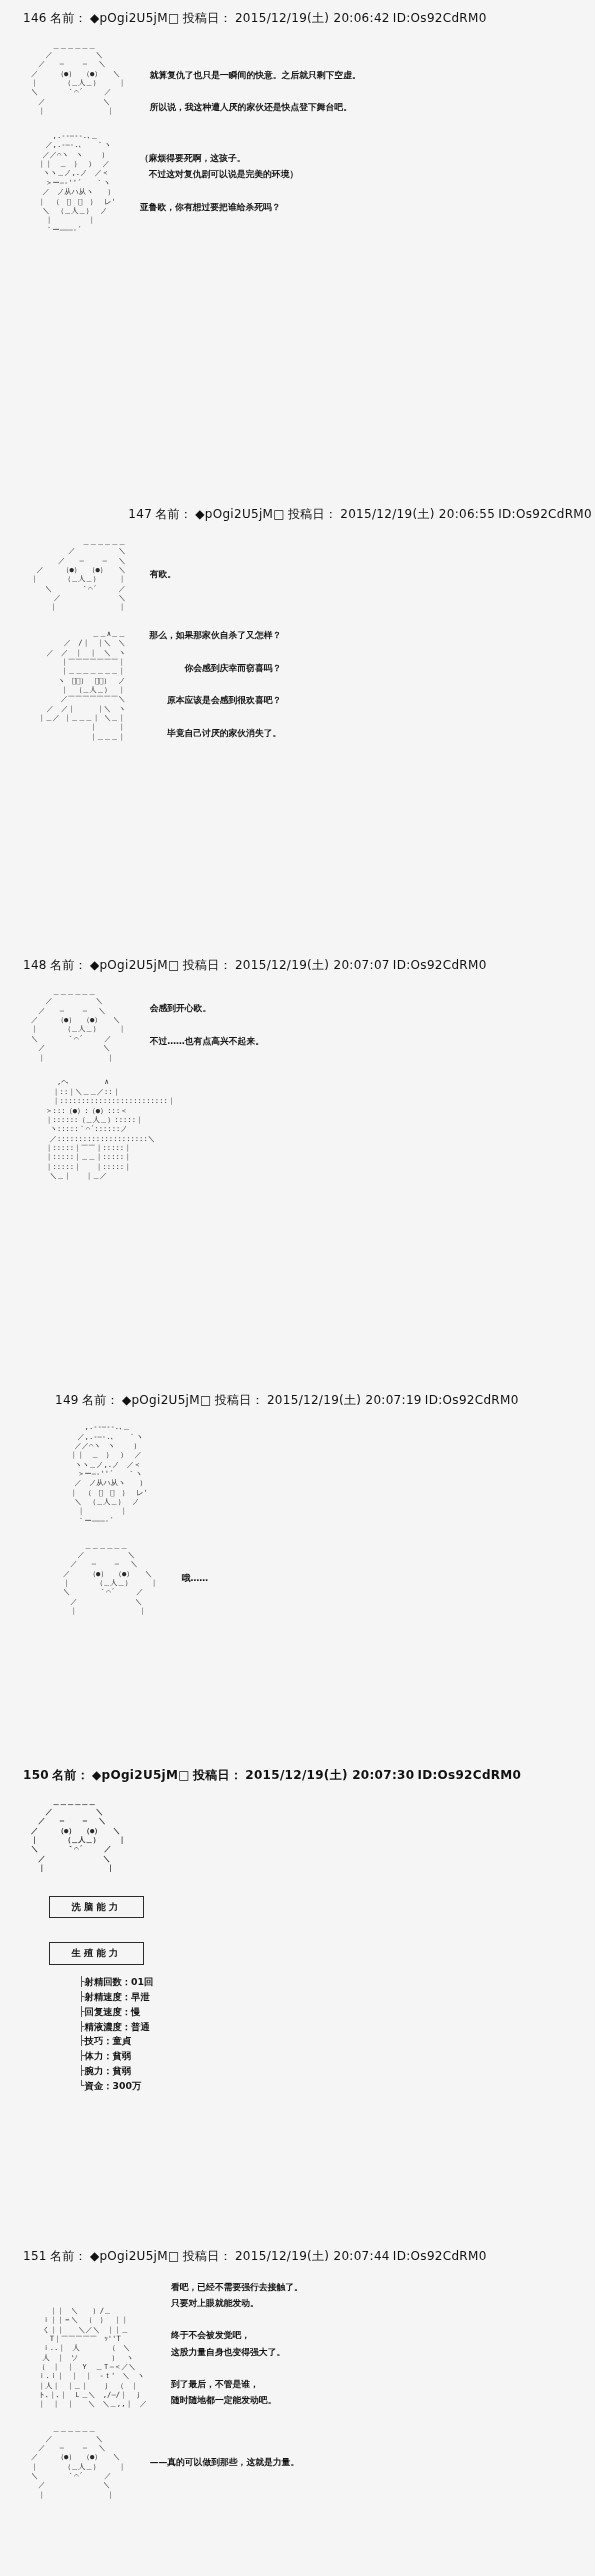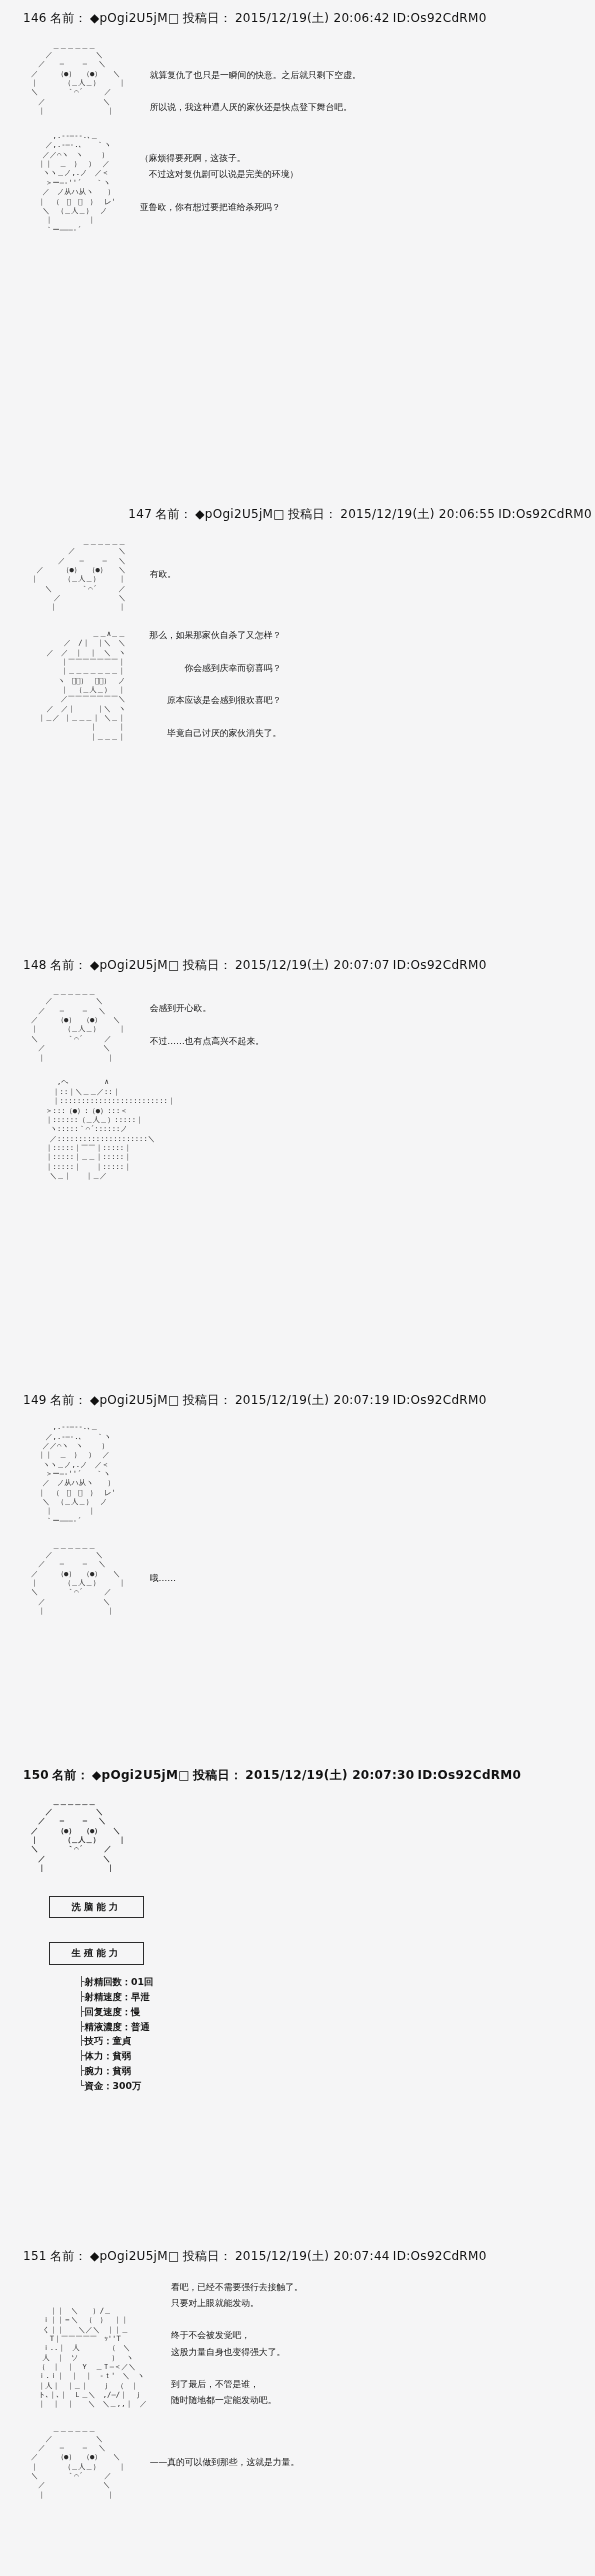--- a/index.html
+++ b/index.html
@@ -34,20 +34,21 @@
     margin:0;
     color:#2a2a2a;
     white-space:pre;
   }
   .bubble{
     font-size:8.8px;
     line-height:1.85;
     white-space:pre-line;
     color:#141414;
     max-width:289px;
+    font-weight:bold;
   }
   .ability{margin:24px 0 5.2px 49px;}
   .ability-title{
     display:inline-block;
     border:1.5px solid #2b2b2b;
     padding:3.6px 21.6px;
     font-size:9.3px;
     letter-spacing:3.1px;
     color:#161616;
     background:transparent;
@@ -56,21 +57,21 @@
     margin:10.3px 0 0 30px;
     font-size:9.3px;
     line-height:1.6;
     white-space:pre-line;
     color:#161616;
   }
   
   #post-146{min-height:489px;}
   #post-147{min-height:443px;text-align:right;}
   #post-148{min-height:428px;}
-  #post-149{min-height:368px;}
+  #post-149{min-height:368px;padding-left:32px;}
   #post-150{min-height:474px;font-weight:bold;}
   #post-151{min-height:453px;}
 </style>
 </head>
 <body style="background: rgb(245, 245, 246); color: rgb(28, 28, 28);">
 
 <main id="thread">
     <article class="post" id="post-146">
       <div class="post-header"><span>146</span><span>名前：</span><span>◆pOgi2U5jM□</span><span>投稿日：</span><span>2015/12/19(土) 20:06:42</span><span>ID:Os92CdRM0</span></div>
       <div class="scene align-end">

